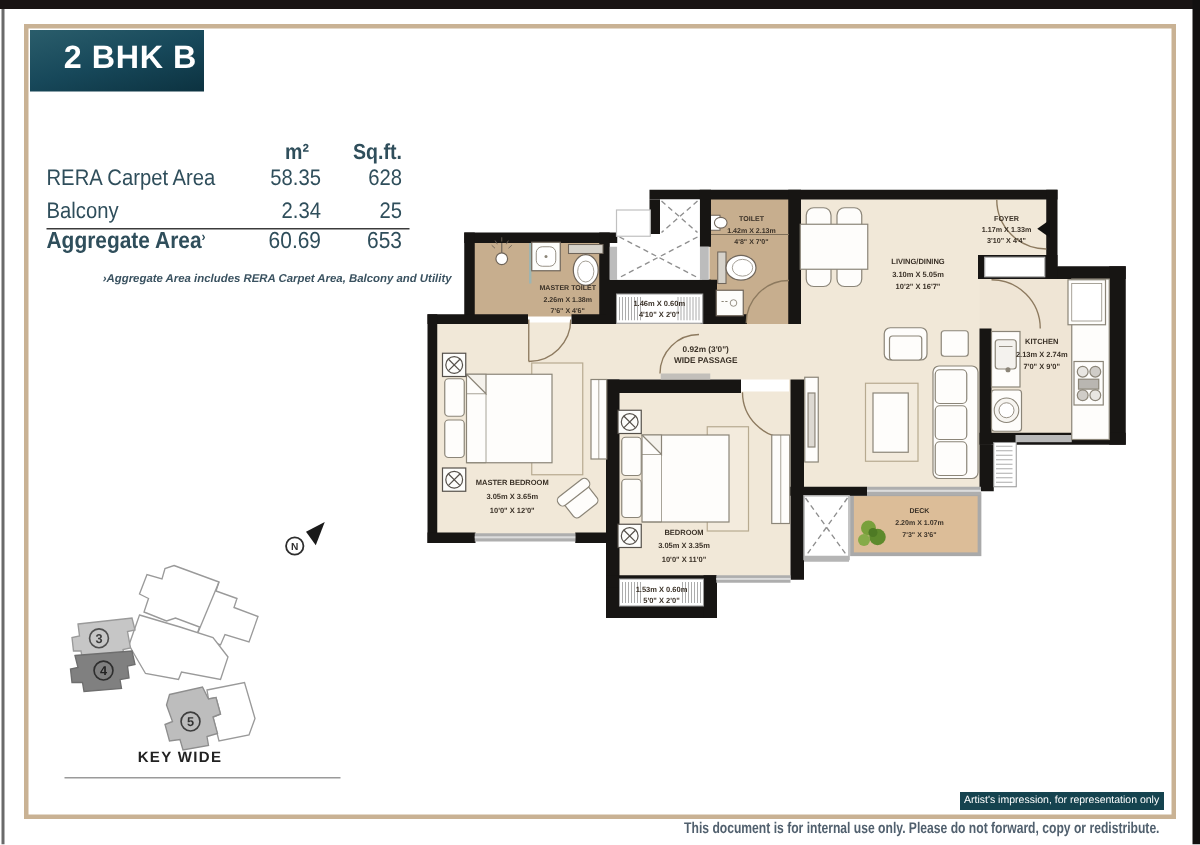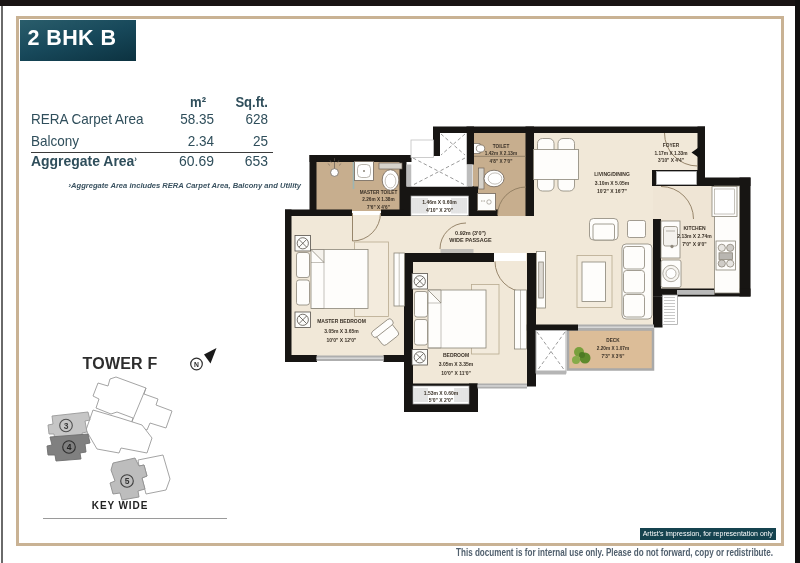--- a/index.html
+++ b/index.html
@@ -12,21 +12,21 @@
 <div class="page">
 
   <div class="abs" style="left:0;top:0;width:800px;height:6px;background:#191414;"></div>
 
   <div class="abs" style="left:795px;top:0;width:5px;height:563px;background:#121010;"></div>
 
   <div class="abs" style="left:1.2px;top:6px;width:2px;height:557px;background:#6a6a6a;"></div>
 
   <div class="abs" style="left:16px;top:16px;width:762px;height:524px;border:3.5px solid #c9b294;"></div>
 
-  <div class="abs" style="left:19.5px;top:19.5px;width:116px;height:41px;background:linear-gradient(165deg,#2a5d6b 0%,#17485a 50%,#0c3240 100%);color:#fff;font-size:21.5px;font-weight:bold;line-height:37px;padding-left:8px;letter-spacing:0.4px;box-sizing:border-box;white-space:nowrap;">2 BHK B</div>
+  <div class="abs" style="left:19.5px;top:19.5px;width:116px;height:41px;background:linear-gradient(165deg,#2a5d6b 0%,#17485a 50%,#0c3240 100%);color:#fff;font-size:21.5px;font-weight:bold;line-height:37px;padding-left:23px;letter-spacing:0.4px;box-sizing:border-box;white-space:nowrap;">2 BHK B</div>
 
   <div class="abs" style="left:0;top:0;width:300px;height:200px;color:#2f4e5b;">
 
     <div class="abs" style="left:120px;top:94px;width:86px;text-align:right;font-size:14.5px;font-weight:bold;transform:scaleX(0.9);transform-origin:right center;">m²</div>
     <div class="abs" style="left:180px;top:94px;width:88px;text-align:right;font-size:14.5px;font-weight:bold;transform:scaleX(0.9);transform-origin:right center;">Sq.ft.</div>
 
     <div class="abs" style="left:30.5px;top:110px;font-size:15px;transform:scaleX(0.9);transform-origin:left center;white-space:nowrap;">RERA Carpet Area</div>
     <div class="abs" style="left:120px;top:110px;width:94px;text-align:right;font-size:15px;transform:scaleX(0.9);transform-origin:right center;">58.35</div>
     <div class="abs" style="left:180px;top:110px;width:88px;text-align:right;font-size:15px;transform:scaleX(0.9);transform-origin:right center;">628</div>
 
@@ -36,21 +36,20 @@
 
     <div class="abs" style="left:30.5px;top:152px;width:242px;height:1.3px;background:#3b3b3b;"></div>
 
     <div class="abs" style="left:30.5px;top:151.5px;font-size:15.5px;font-weight:bold;transform:scaleX(0.9);transform-origin:left center;white-space:nowrap;">Aggregate Area<span style="font-size:9px;vertical-align:4.5px;">›</span></div>
     <div class="abs" style="left:120px;top:151.5px;width:94px;text-align:right;font-size:15.5px;transform:scaleX(0.9);transform-origin:right center;">60.69</div>
     <div class="abs" style="left:180px;top:151.5px;width:88px;text-align:right;font-size:15.5px;transform:scaleX(0.9);transform-origin:right center;">653</div>
 
     <div class="abs" style="left:30.5px;top:181px;font-size:7.6px;font-style:italic;font-weight:bold;color:#3a5260;white-space:nowrap;margin-left:38px;">›Aggregate Area includes RERA Carpet Area, Balcony and Utility</div>
   </div>
 
-  <div class="abs" style="left:40px;top:355px;width:160px;text-align:center;font-size:16px;font-weight:bold;letter-spacing:0.2px;color:#2d2d2d;">TOWER F</div>
 
   <div class="abs" style="left:60px;top:500px;width:120px;text-align:center;font-size:10px;font-weight:bold;letter-spacing:0.9px;color:#222;">KEY WIDE</div>
 
   <div class="abs" style="left:42.5px;top:518px;width:184px;height:1px;background:#9a9a9a;"></div>
 
   <div class="abs" style="left:639.5px;top:527.5px;width:136.5px;height:12px;background:#15434f;color:#fff;font-size:7px;line-height:12px;text-align:center;white-space:nowrap;">Artist's impression, for representation only</div>
 
   <div class="abs" style="left:272.5px;top:546.5px;width:500px;text-align:right;font-size:10.3px;font-weight:bold;color:#51606e;transform:scaleX(0.785);transform-origin:right center;white-space:nowrap;">This document is for internal use only. Please do not forward, copy or redistribute.</div>
 
   <svg class="abs" style="left:0;top:0;" width="800" height="563" viewBox="0 0 800 563">

